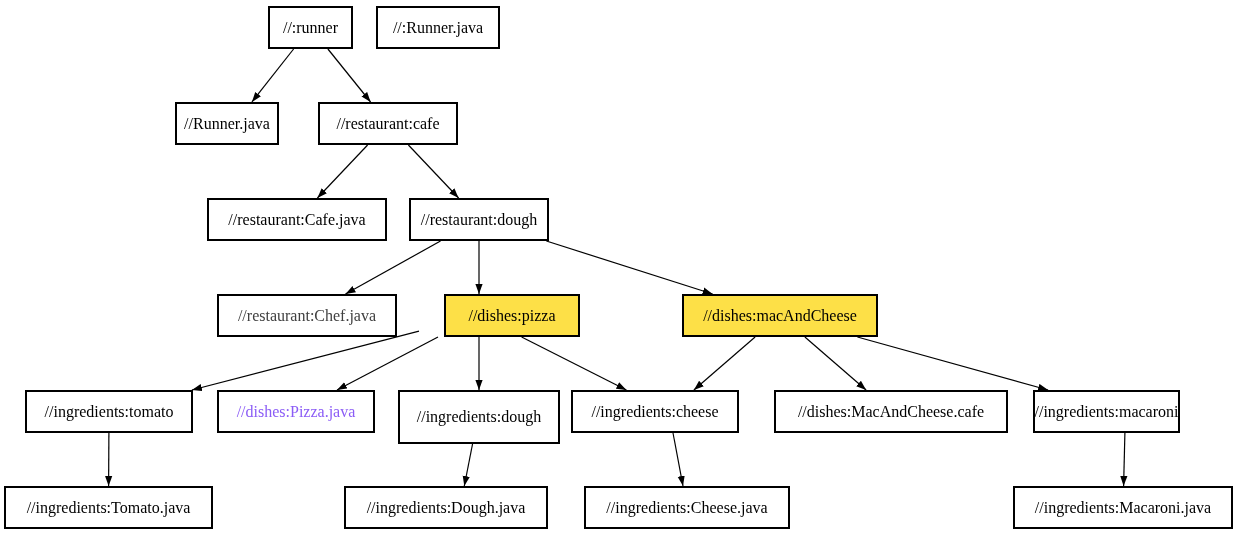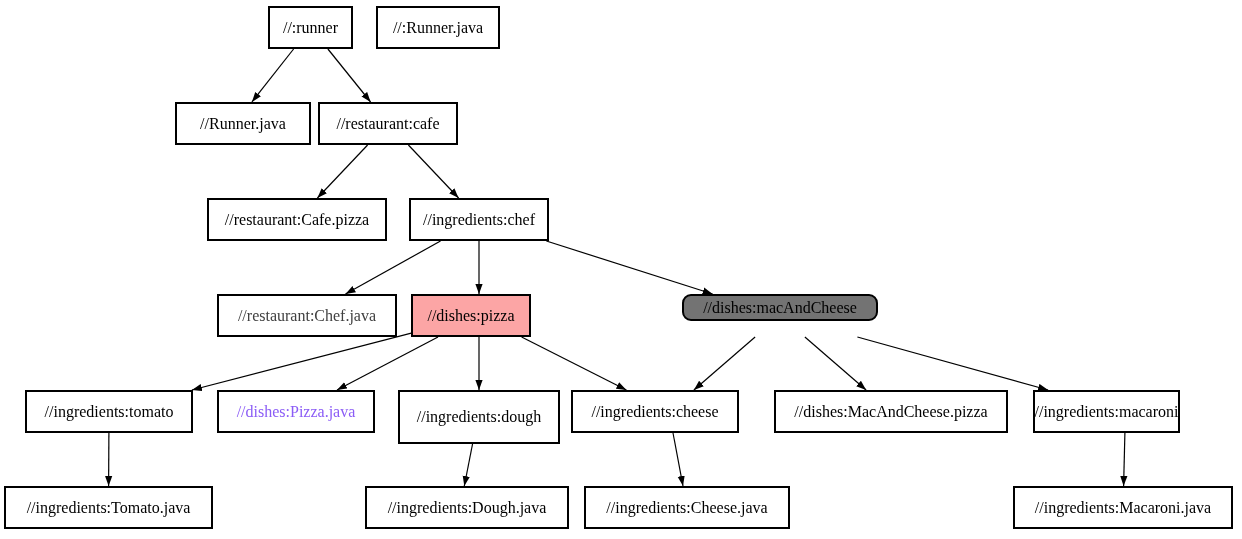--- a/index.html
+++ b/index.html
@@ -72,63 +72,63 @@
         <line x1="1124.9" y1="433.0" x2="1123.6" y2="486.0" stroke="#000000" stroke-width="1.2" marker-end="url(#arrowhead)"></line>
       </g>
   </svg>
   <div id="node-layer">
       <div class="node" style="left: 268px; top: 6px; width: 85px; height: 43px; border-color: rgb(0, 0, 0); background: rgb(255, 255, 255);">
         <span style="color: rgb(0, 0, 0);">//:runner</span>
       </div>
       <div class="node" style="left: 376px; top: 6px; width: 124px; height: 43px; border-color: rgb(0, 0, 0); background: rgb(255, 255, 255);">
         <span style="color: rgb(0, 0, 0);">//:Runner.java</span>
       </div>
-      <div class="node" style="left: 175px; top: 102px; width: 136px; height: 43px; border-color: rgb(0, 0, 0); background: rgb(255, 255, 255);">
+      <div class="node" style="left: 175px; top: 102px; width: 104px; height: 43px; border-color: rgb(0, 0, 0); background: rgb(255, 255, 255);">
         <span style="color: rgb(0, 0, 0);">//Runner.java</span>
       </div>
       <div class="node" style="left: 318px; top: 102px; width: 140px; height: 43px; border-color: rgb(0, 0, 0); background: rgb(255, 255, 255);">
         <span style="color: rgb(0, 0, 0);">//restaurant:cafe</span>
       </div>
       <div class="node" style="left: 207px; top: 198px; width: 180px; height: 43px; border-color: rgb(0, 0, 0); background: rgb(255, 255, 255);">
-        <span style="color: rgb(0, 0, 0);">//restaurant:Cafe.pizza</span>
+        <span style="color: rgb(0, 0, 0);">//restaurant:Cafe.java</span>
       </div>
       <div class="node" style="left: 409px; top: 198px; width: 140px; height: 43px; border-color: rgb(0, 0, 0); background: rgb(255, 255, 255);">
-        <span style="color: rgb(0, 0, 0);">//ingredients:chef</span>
+        <span style="color: rgb(0, 0, 0);">//restaurant:dough</span>
       </div>
       <div class="node" style="left: 217px; top: 294px; width: 180px; height: 43px; border-color: rgb(0, 0, 0); background: rgb(255, 255, 255);">
         <span style="color: #404040;">//restaurant:Chef.java</span>
       </div>
-      <div class="node" style="left: 411px; top: 294px; width: 120px; height: 43px; border-color: rgb(0, 0, 0); background: #fca5a5;">
+      <div class="node" style="left: 444px; top: 294px; width: 136px; height: 43px; border-color: rgb(0, 0, 0); background: #fde047;">
         <span style="color: rgb(0, 0, 0);">//dishes:pizza</span>
       </div>
-      <div class="node" style="left: 682px; top: 294px; width: 196px; height: 27px; border-color: rgb(0, 0, 0); background: #737373; border-radius: 9px;">
+      <div class="node" style="left: 682px; top: 294px; width: 196px; height: 43px; border-color: rgb(0, 0, 0); background: #fde047;">
         <span style="color: rgb(0, 0, 0);">//dishes:macAndCheese</span>
       </div>
       <div class="node" style="left: 25px; top: 390px; width: 168px; height: 43px; border-color: rgb(0, 0, 0); background: rgb(255, 255, 255);">
         <span style="color: rgb(0, 0, 0);">//ingredients:tomato</span>
       </div>
       <div class="node" style="left: 217px; top: 390px; width: 158px; height: 43px; border-color: rgb(0, 0, 0); background: rgb(255, 255, 255);">
         <span style="color: #8b5cf6;">//dishes:Pizza.java</span>
       </div>
       <div class="node" style="left: 398px; top: 390px; width: 162px; height: 54px; border-color: rgb(0, 0, 0); background: rgb(255, 255, 255);">
         <span style="color: rgb(0, 0, 0);">//ingredients:dough</span>
       </div>
       <div class="node" style="left: 571px; top: 390px; width: 168px; height: 43px; border-color: rgb(0, 0, 0); background: rgb(255, 255, 255);">
         <span style="color: rgb(0, 0, 0);">//ingredients:cheese</span>
       </div>
       <div class="node" style="left: 774px; top: 390px; width: 234px; height: 43px; border-color: rgb(0, 0, 0); background: rgb(255, 255, 255);">
-        <span style="color: rgb(0, 0, 0);">//dishes:MacAndCheese.pizza</span>
+        <span style="color: rgb(0, 0, 0);">//dishes:MacAndCheese.cafe</span>
       </div>
       <div class="node" style="left: 1033px; top: 390px; width: 147px; height: 43px; border-color: rgb(0, 0, 0); background: rgb(255, 255, 255);">
         <span style="color: rgb(0, 0, 0);">//ingredients:macaroni</span>
       </div>
       <div class="node" style="left: 4px; top: 486px; width: 209px; height: 43px; border-color: rgb(0, 0, 0); background: rgb(255, 255, 255);">
         <span style="color: rgb(0, 0, 0);">//ingredients:Tomato.java</span>
       </div>
-      <div class="node" style="left: 365px; top: 486px; width: 204px; height: 43px; border-color: rgb(0, 0, 0); background: rgb(255, 255, 255);">
+      <div class="node" style="left: 344px; top: 486px; width: 204px; height: 43px; border-color: rgb(0, 0, 0); background: rgb(255, 255, 255);">
         <span style="color: rgb(0, 0, 0);">//ingredients:Dough.java</span>
       </div>
       <div class="node" style="left: 584px; top: 486px; width: 206px; height: 43px; border-color: rgb(0, 0, 0); background: rgb(255, 255, 255);">
         <span style="color: rgb(0, 0, 0);">//ingredients:Cheese.java</span>
       </div>
       <div class="node" style="left: 1013px; top: 486px; width: 220px; height: 43px; border-color: rgb(0, 0, 0); background: rgb(255, 255, 255);">
         <span style="color: rgb(0, 0, 0);">//ingredients:Macaroni.java</span>
       </div>
     </div>
 </div>

